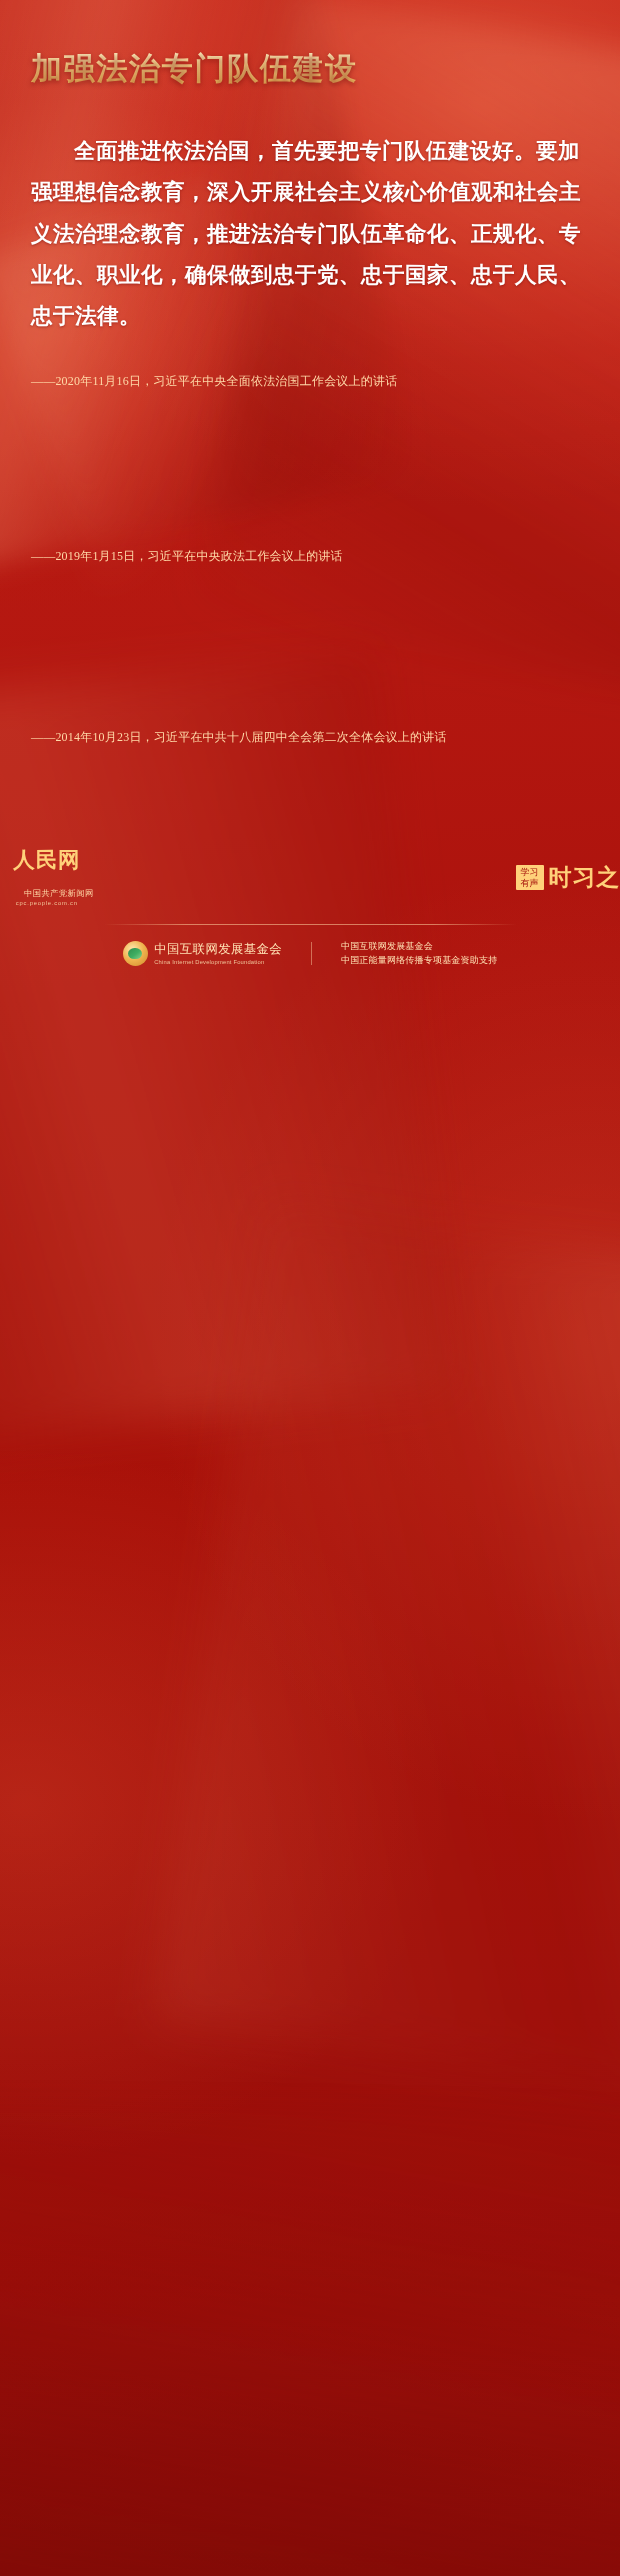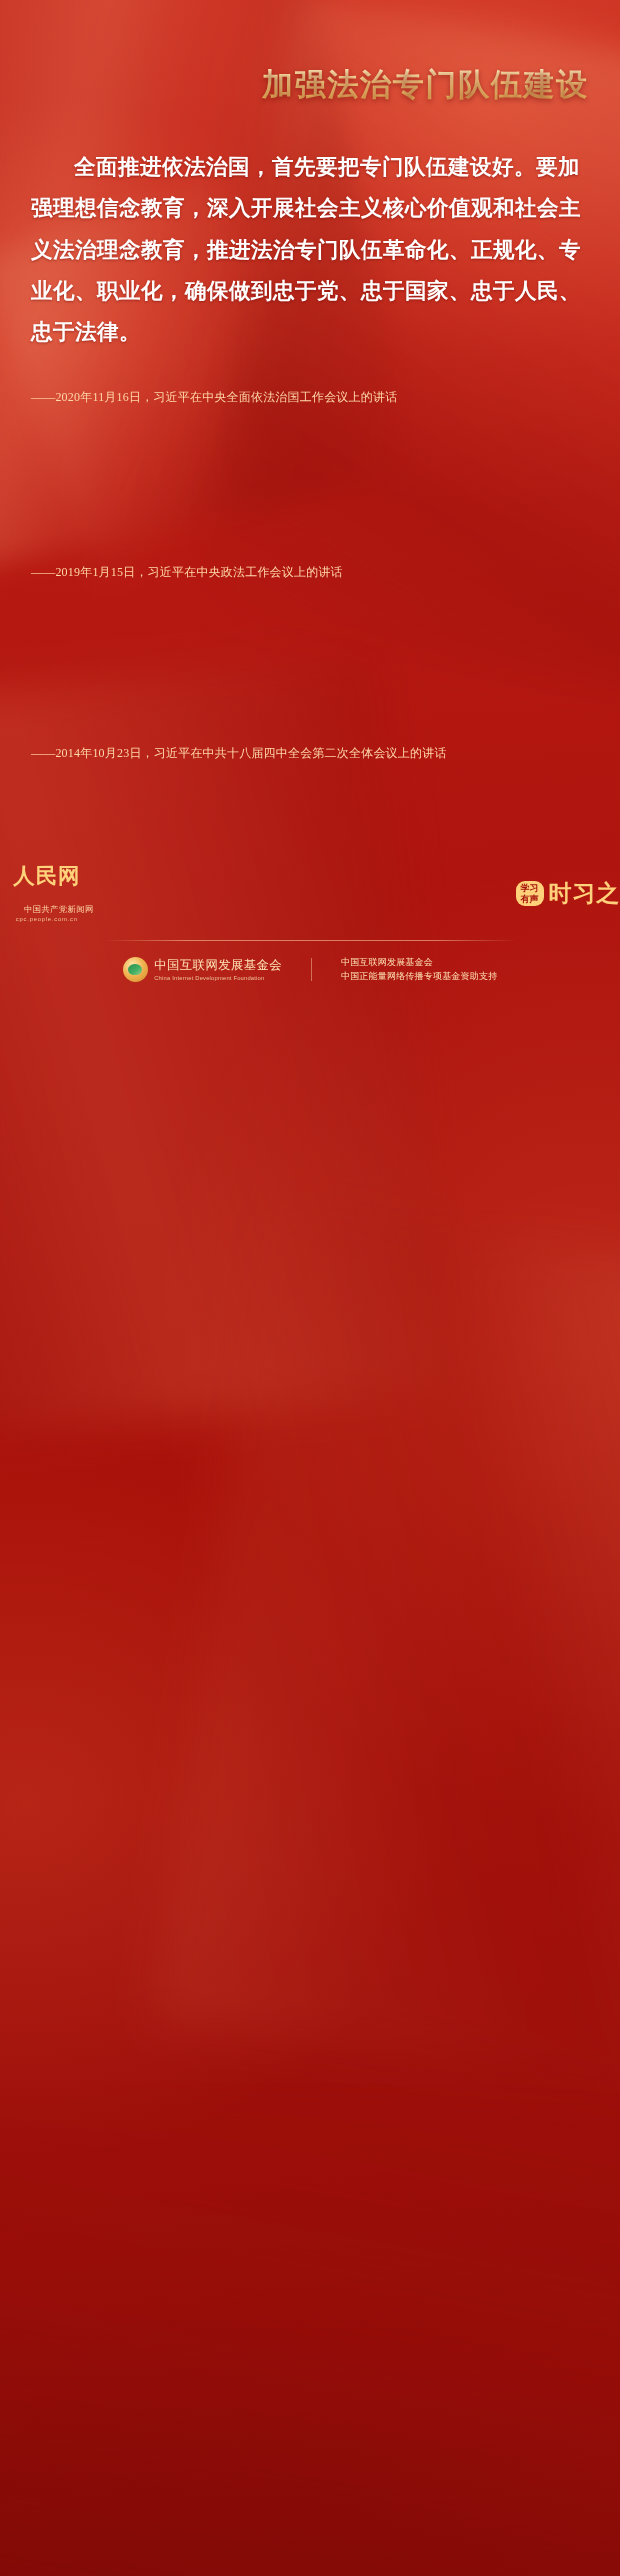--- a/index.html
+++ b/index.html
@@ -63,22 +63,22 @@
     background: linear-gradient(135deg, rgba(255,190,150,0.16) 0%, rgba(0,0,0,0) 70%);
     transform: rotate(-20deg);
     filter: blur(15px);
   }
   .content {
     position: relative;
     z-index: 3;
     padding: 0 31px;
   }
   .title-wrap {
-    padding-top: 64px;
-    text-align: right;
+    padding-top: 48px;
+    text-align: left;
   }
   .title {
     display: inline-block;
     font-family: "Liberation Serif", serif;
     font-weight: bold;
     font-size: 31px;
     letter-spacing: 1.7px;
     color: #ffd98a;
     background: linear-gradient(180deg, #fff3cf 0%, #ffd98a 42%, #e8ab4c 100%);
     -webkit-background-clip: text;
@@ -151,25 +151,25 @@
   }
   .shixi {
     display: flex;
     align-items: center;
     gap: 5px;
   }
   .shixi-badge {
     background: #ffd17a;
     color: #a5120c;
     font-family: "Liberation Serif", serif;
-    font-weight: bold;
+    font-weight: normal;
     font-size: 9px;
     line-height: 1.15;
     padding: 2.5px 3.3px;
-    border-radius: 9px;
+    border-radius: 1px;
     text-align: center;
     width: 21.5px;
   }
   .shixi-text {
     font-family: "Liberation Serif", serif;
     font-weight: bold;
     font-size: 23px;
     color: #ffd17a;
     letter-spacing: 0.8px;
   }

